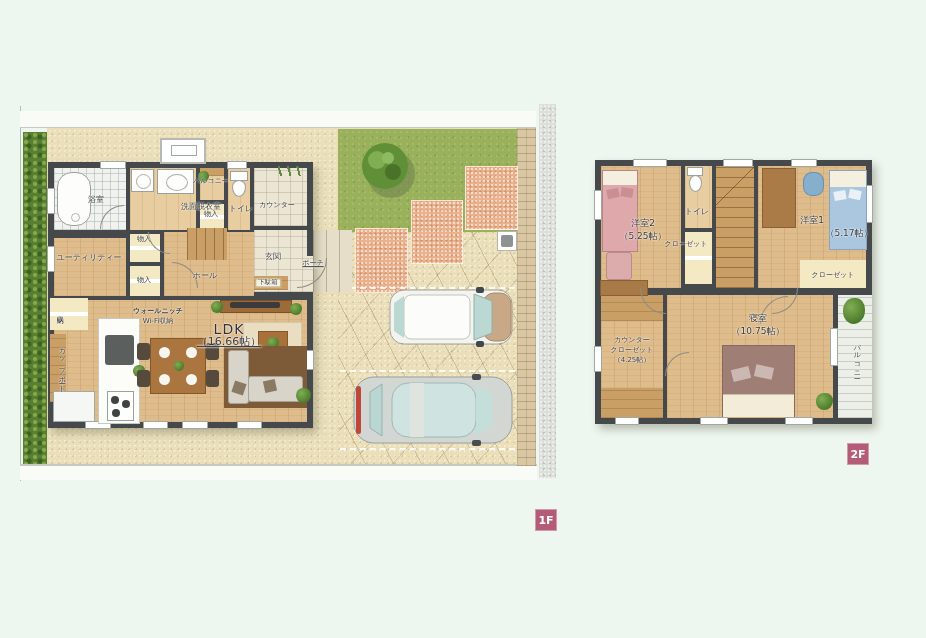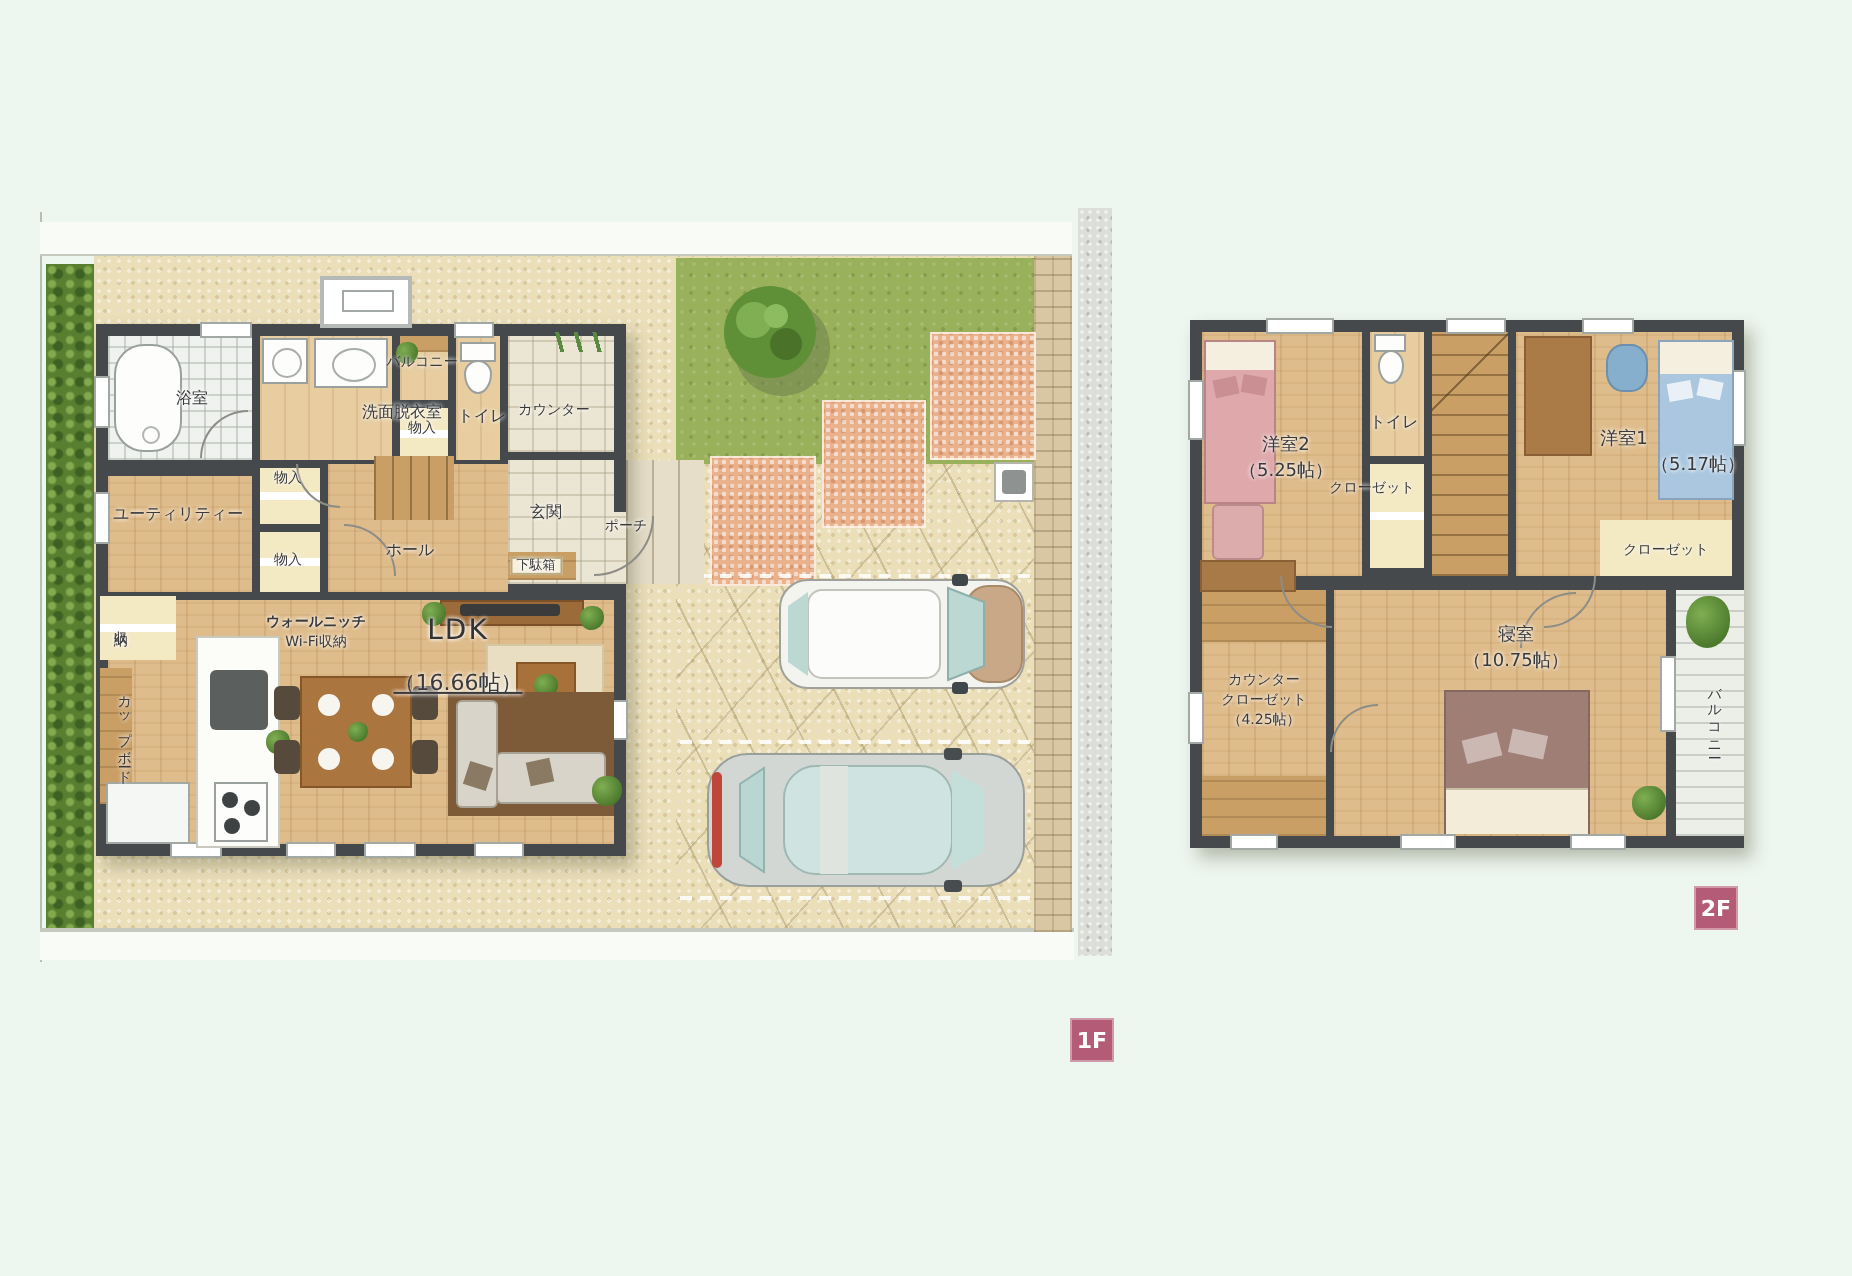--- a/index.html
+++ b/index.html
@@ -191,27 +191,27 @@
   <div class="lbl" style="left:153px;top:207px;margin-left:48px;">洗面脱衣室</div>
   <div class="lbl sm" style="left:211px;top:182px;">バルコニー</div>
   <div class="lbl" style="left:241px;top:209px;">トイレ</div>
   <div class="lbl sm" style="left:277px;top:206px;">カウンター</div>
   <div class="lbl sm" style="left:211px;top:215px;">物入</div>
   <div class="lbl sm" style="left:144px;top:240px;">物入</div>
   <div class="lbl sm" style="left:144px;top:281px;">物入</div>
   <div class="lbl" style="left:89px;top:258px;">ユーティリティー</div>
   <div class="lbl" style="left:205px;top:276px;">ホール</div>
   <div class="lbl" style="left:273px;top:257px;">玄関</div>
-  <div class="lbl sm" style="left:313px;top:264px;">ポーチ</div>
+  <div class="lbl sm" style="left:313px;top:264px;text-decoration:underline;">ポーチ</div>
   <div class="lbl chip" style="left:268px;top:283px;transform:translate(-50%,-50%);">下駄箱</div>
   <div class="lbl sm vert" style="left:59px;top:311px;">収納</div>
   <div class="lbl sm vert" style="left:61px;top:366px;">カップボード</div>
   <div class="lbl sm" style="left:158px;top:312px;font-weight:bold;">ウォールニッチ</div>
   <div class="lbl sm" style="left:158px;top:322px;">Wi-Fi収納</div>
-  <div class="lbl big" style="left:229px;top:316px;text-align:right;">LDK</div>
+  <div class="lbl big" style="left:229px;top:330px;text-align:right;">LDK</div>
   <div class="lbl med" style="left:229px;top:342px;">（16.66帖）</div>
 
   <div class="abs house" style="left:595px;top:160px;width:277px;height:264px;">
     <div class="abs wood" style="left:6px;top:6px;width:80px;height:122px;"></div>
     <div class="abs woodl" style="left:90px;top:6px;width:27px;height:62px;"></div>
     <div class="abs pale doors" style="left:90px;top:72px;width:27px;height:52px;"></div>
     <div class="abs woodd" style="left:121px;top:6px;width:38px;height:122px;background-image:repeating-linear-gradient(0deg,rgba(90,60,25,.45) 0 1px,transparent 1px 10px);"></div>
     <div class="abs" style="left:121px;top:6px;width:38px;height:40px;background:linear-gradient(135deg,transparent 49%,rgba(80,55,25,.55) 49% 51%,transparent 51%);"></div>
     <div class="abs wood" style="left:163px;top:6px;width:108px;height:122px;"></div>
     <div class="abs pale" style="left:205px;top:100px;width:66px;height:28px;"></div>

